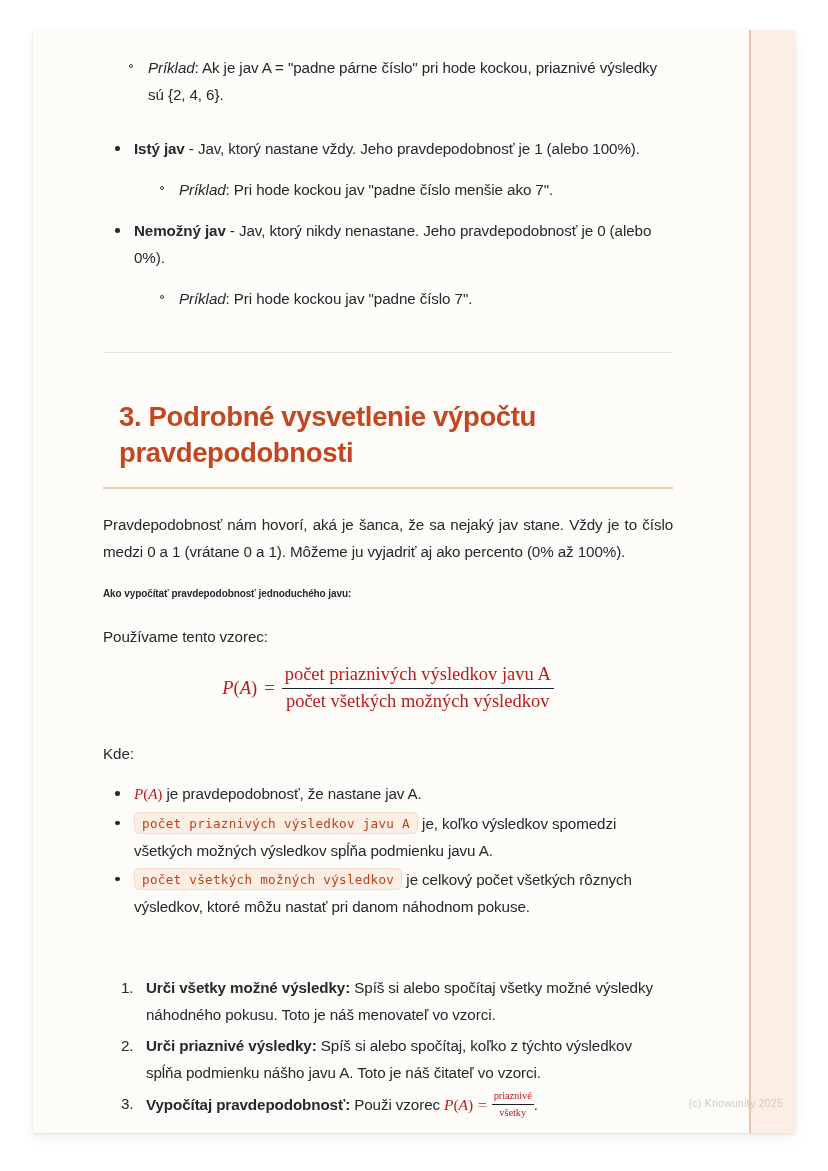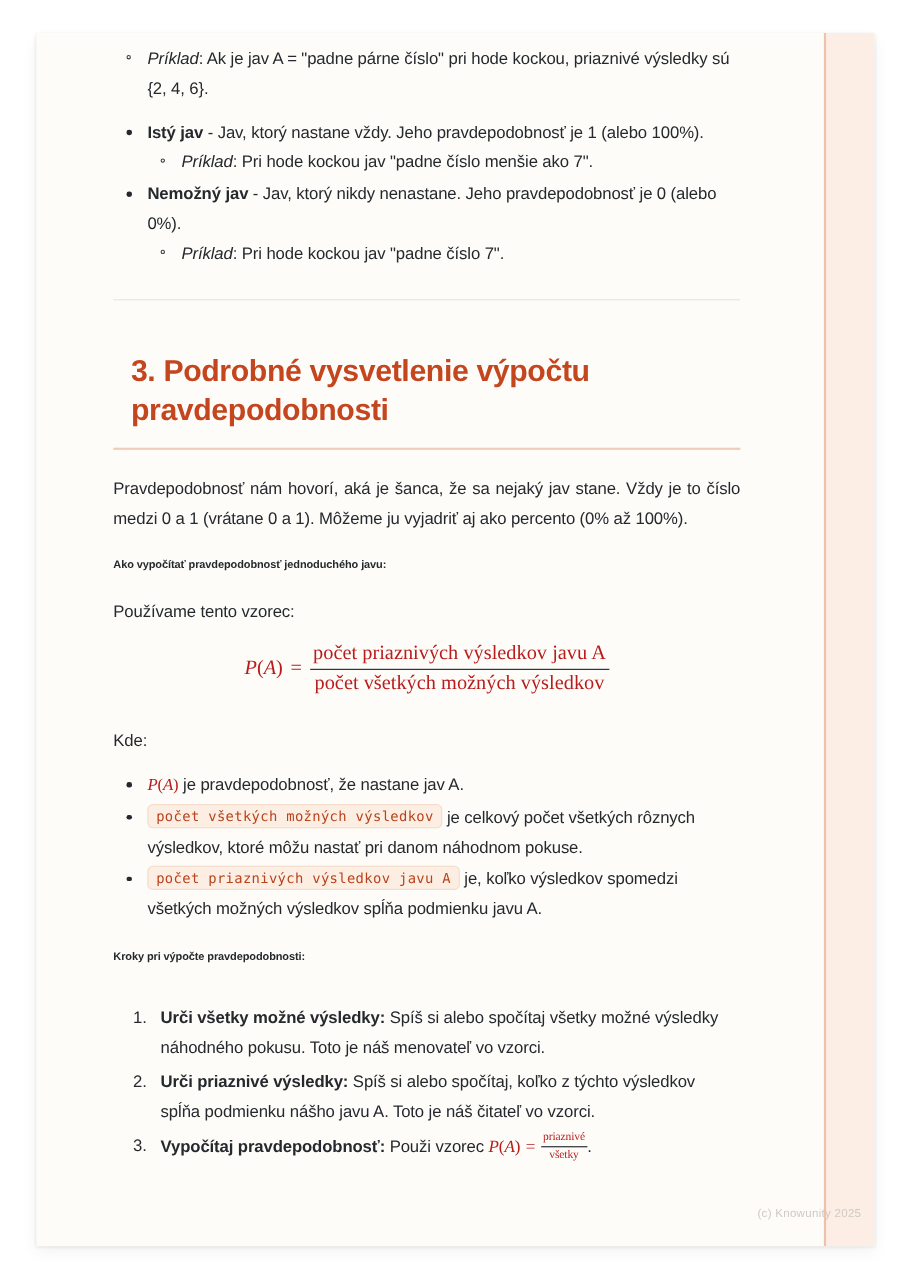--- a/index.html
+++ b/index.html
@@ -88,21 +88,21 @@
   }
 
   ul.lvl2 {
     list-style: none;
     margin: 0;
     padding: 0;
   }
   ul.lvl2 > li {
     position: relative;
     padding-left: 31px;
-    margin: 0;
+    margin: 14px;
   }
   ul.lvl2 > li::before {
     content: "";
     position: absolute;
     left: 12px;
     top: 10px;
     width: 4.2px;
     height: 4.2px;
     border-radius: 50%;
     border: 1.1px solid #3a3f45;
@@ -311,30 +311,29 @@
 
       <p class="para">Kde:</p>
 
       <div class="spacer-sm"></div>
 
       <ul class="lvl1">
         <li>
           <span class="math-inline math"><span class="mvar">P</span><span>(</span><span class="mvar">A</span><span>)</span></span><span> je pravdepodobnosť, že nastane jav A.</span>
         </li>
         <li>
+          <code class="chip">počet priaznivých výsledkov javu A</code><span> je, koľko výsledkov spomedzi všetkých možných výsledkov spĺňa podmienku javu A.</span>
+        </li>
+        <li>
           <code class="chip">počet všetkých možných výsledkov</code><span> je celkový počet všetkých rôznych výsledkov, ktoré môžu nastať pri danom náhodnom pokuse.</span>
         </li>
-        <li>
-          <code class="chip">počet priaznivých výsledkov javu A</code><span> je, koľko výsledkov spomedzi všetkých možných výsledkov spĺňa podmienku javu A.</span>
-        </li>
       </ul>
 
       <div class="spacer-md"></div>
 
-      <p class="lead-bold">Kroky pri výpočte pravdepodobnosti:</p>
 
       <div class="spacer-md"></div>
 
       <ol class="steps">
         <li>
           <span class="b">Urči všetky možné výsledky:</span><span> Spíš si alebo spočítaj všetky možné výsledky náhodného pokusu. Toto je náš menovateľ vo vzorci.</span>
         </li>
         <li>
           <span class="b">Urči priaznivé výsledky:</span><span> Spíš si alebo spočítaj, koľko z týchto výsledkov spĺňa podmienku nášho javu A. Toto je náš čitateľ vo vzorci.</span>
         </li>

